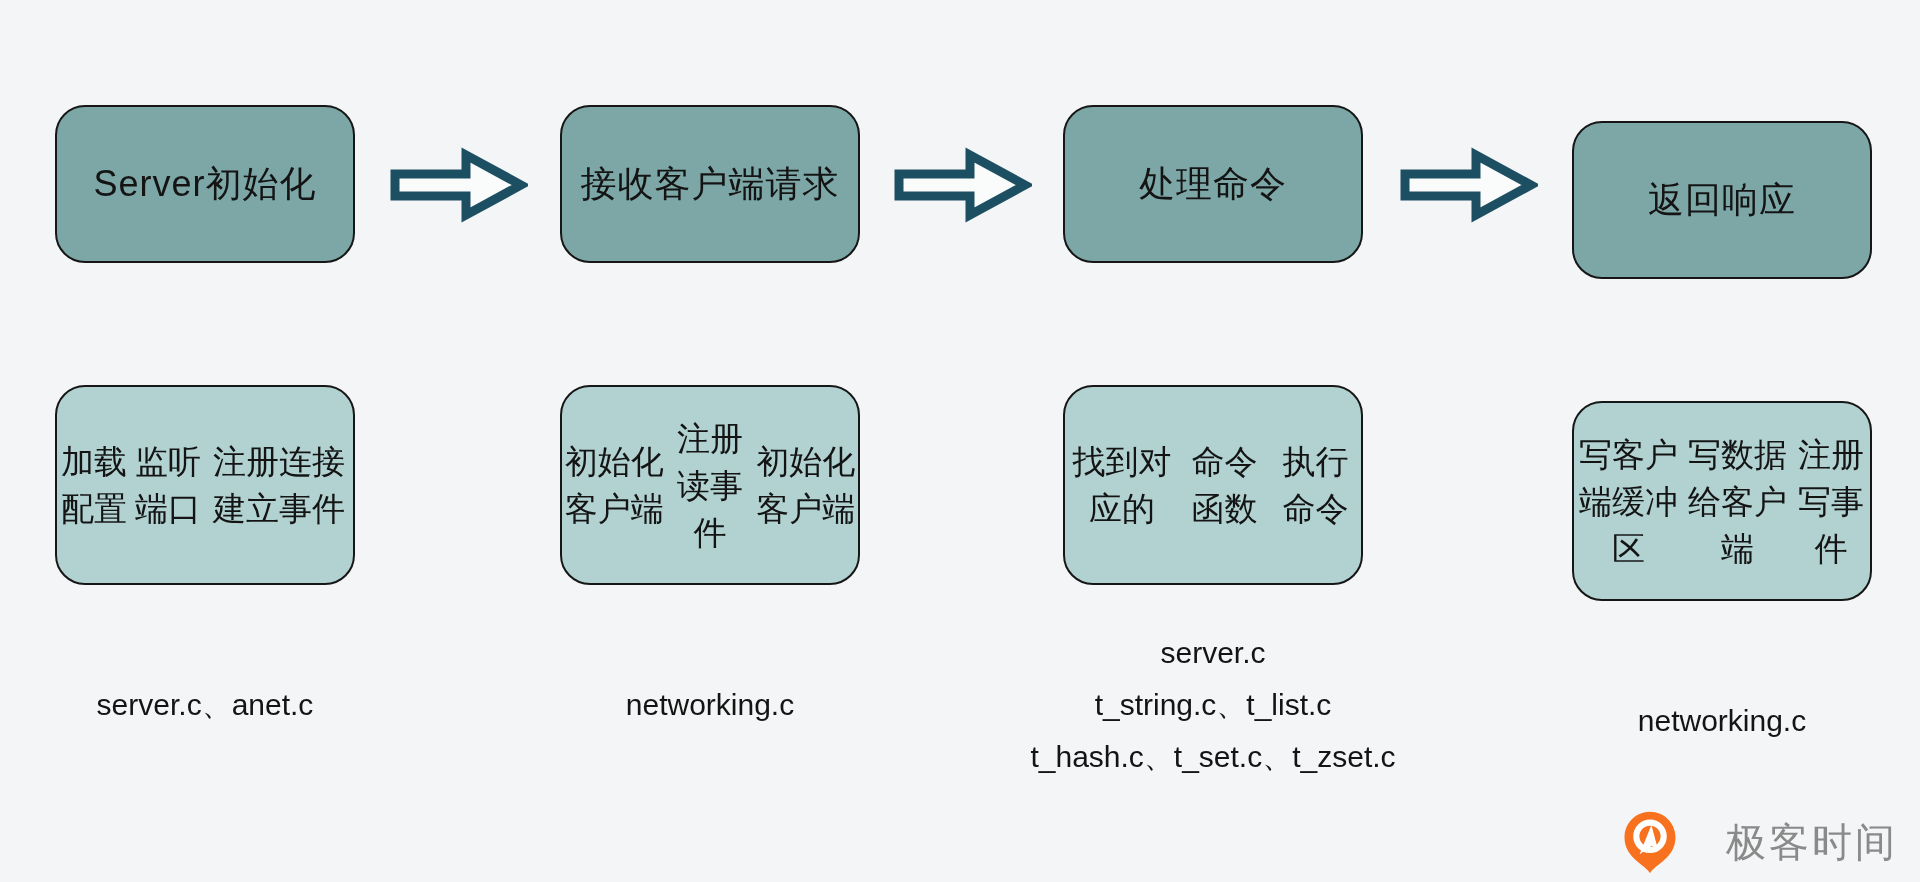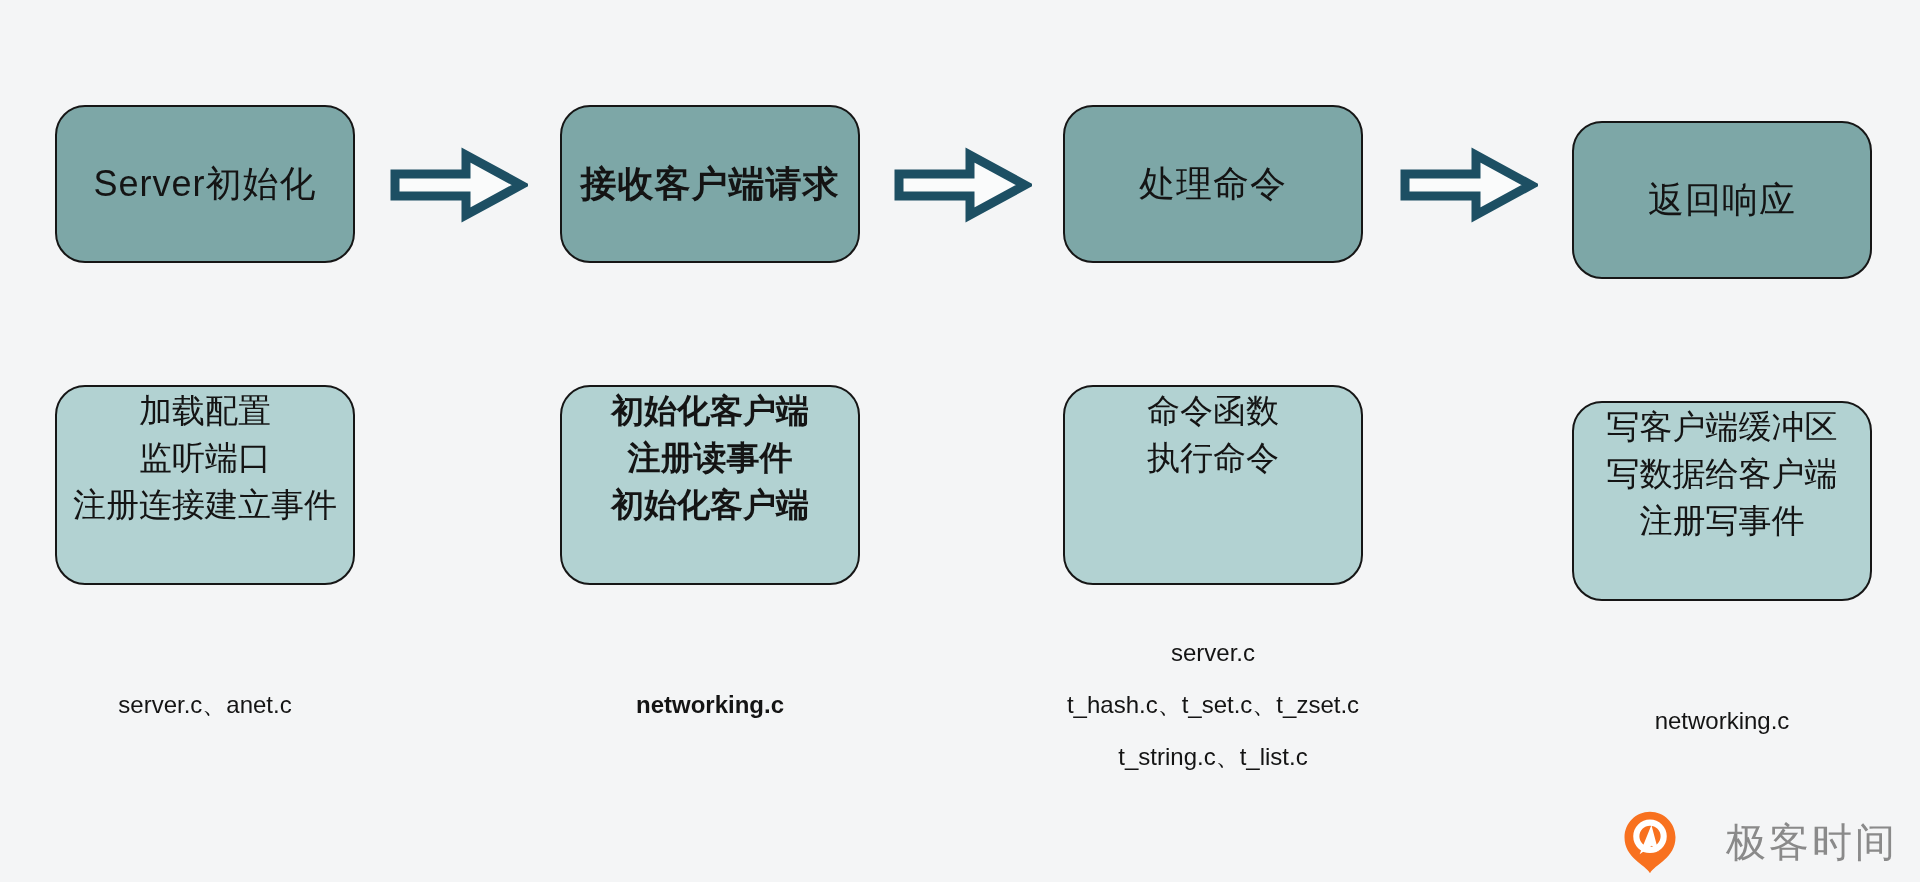--- a/index.html
+++ b/index.html
@@ -19,44 +19,44 @@
   body {
     background: var(--page-bg);
     font-family: "Liberation Sans", "DejaVu Sans", sans-serif;
     color: var(--box-text);
     overflow: hidden;
   }
   .canvas { position: relative; width: 1920px; height: 882px; padding-left: 45px; }
 
   .col { position: absolute; top: 105px; width: 300px; height: 720px; }
   .col-1 { left: 55px; }
-  .col-2 { left: 560px; font-weight: bold; }
+  .col-2 { left: 560px; }
   .col-3 { left: 1063px; }
   .col-4 { left: 1572px; margin-top: 16px; }
 
   .stage-box {
     position: absolute; top: 0; left: 0; width: 300px; height: 158px;
     background: var(--stage-fill);
     border: 2px solid var(--box-border);
     border-radius: 30px;
     display: flex; align-items: center; justify-content: center;
     font-size: 36px; letter-spacing: 1px;
   }
   .detail-box {
     position: absolute; top: 280px; left: 0; width: 300px; height: 200px;
     background: var(--detail-fill);
     border: 2px solid var(--box-border);
     border-radius: 30px;
-    display: flex; flex-direction: column; align-items: center; justify-content: flex-start;
+    display: flex; align-items: center; justify-content: flex-end;
     font-size: 33px; line-height: 47px; text-align: center;
   }
   .files {
     position: absolute; top: 495px; left: -90px; width: 480px; height: 210px;
     display: flex; flex-direction: column; align-items: center; justify-content: center;
-    font-size: 24px; line-height: 52px; color: var(--file-text);
+    font-size: 30px; line-height: 52px; color: var(--file-text);
     text-align: center; white-space: nowrap;
   }
   .file-line:empty { display: none; }
 
   .flow-arrow { position: absolute; top: 146px; width: 140px; height: 78px; }
   .arrow-1 { left: 388px; }
   .arrow-2 { left: 892px; }
   .arrow-3 { left: 1398px; }
   .flow-arrow svg { display: block; width: 100%; height: 100%; }
   .flow-arrow path { stroke: var(--arrow-stroke); fill: var(--arrow-fill); stroke-width: 9; stroke-linejoin: miter; }
@@ -102,27 +102,28 @@
       <div class="file-line">networking.c</div>
 
     </div>
   </div>
 
   <div class="col col-3">
     <div class="stage-box">
       <span>处理命令</span>
     </div>
     <div class="detail-box">
+      <div>找到对应的</div>
       <div>命令函数</div>
       <div>执行命令</div>
     </div>
     <div class="files">
       <div class="file-line">server.c</div>
+      <div class="file-line">t_string.c、t_list.c</div>
       <div class="file-line">t_hash.c、t_set.c、t_zset.c</div>
-      <div class="file-line">t_string.c、t_list.c</div>
     </div>
   </div>
 
   <div class="col col-4">
     <div class="stage-box">
       <span>返回响应</span>
     </div>
     <div class="detail-box">
       <div>写客户端缓冲区</div>
       <div>写数据给客户端</div>

